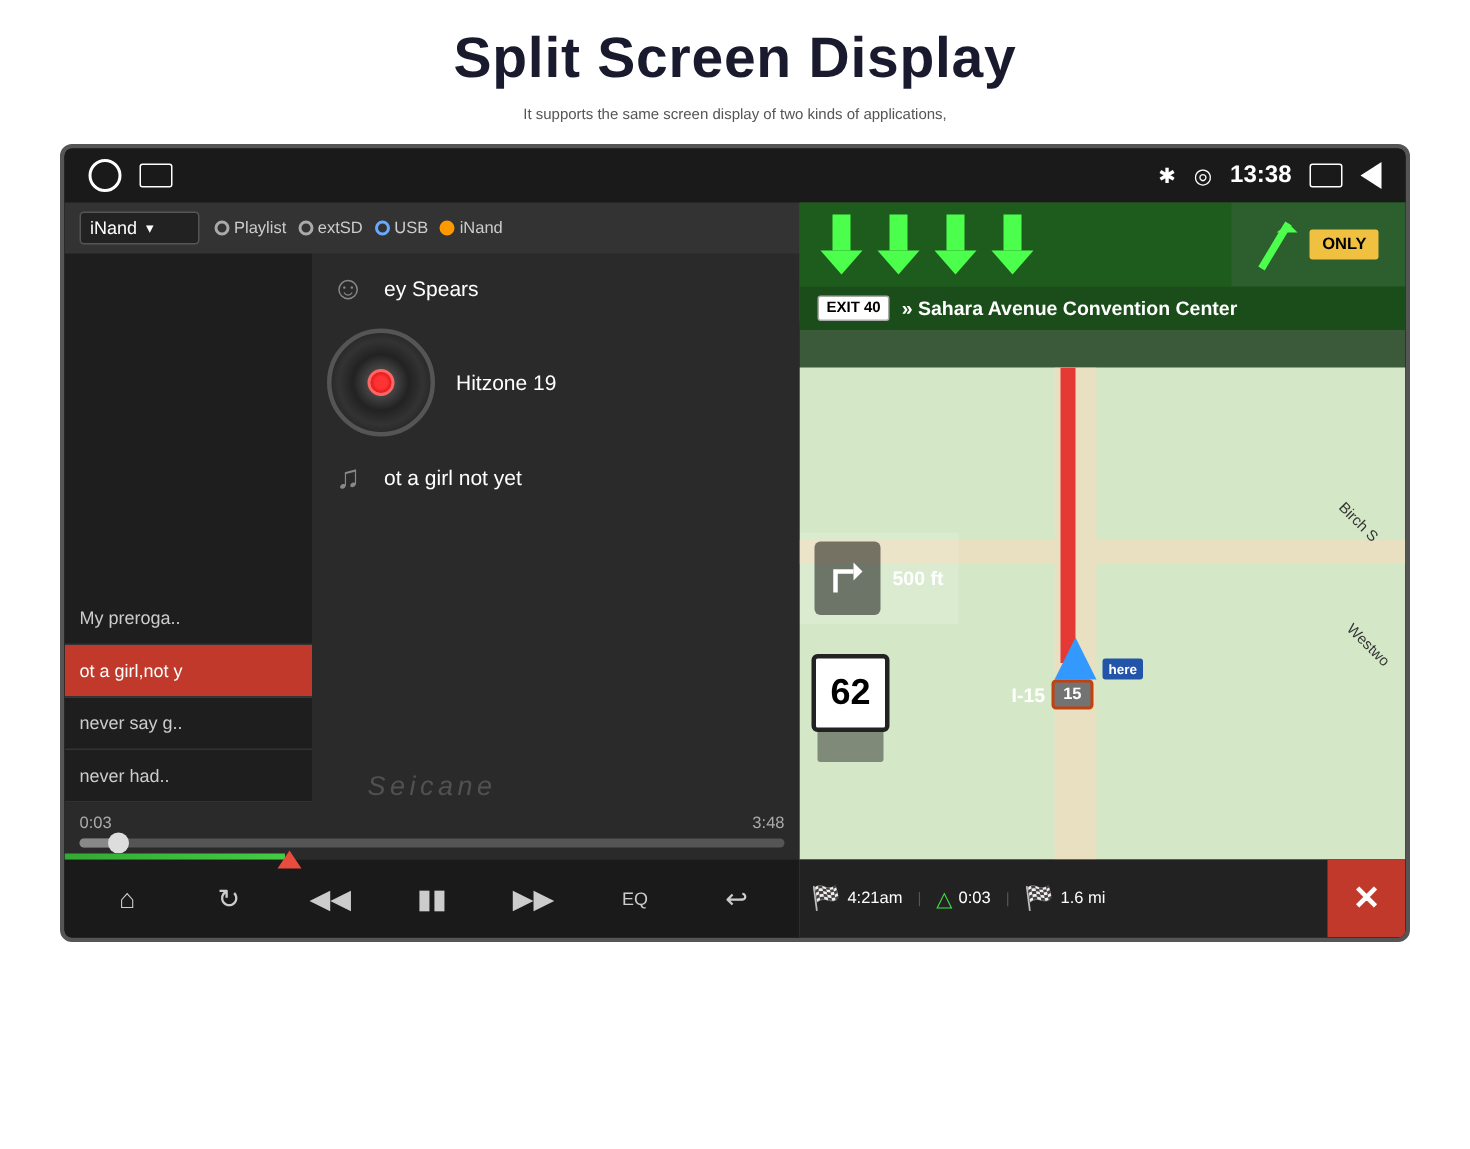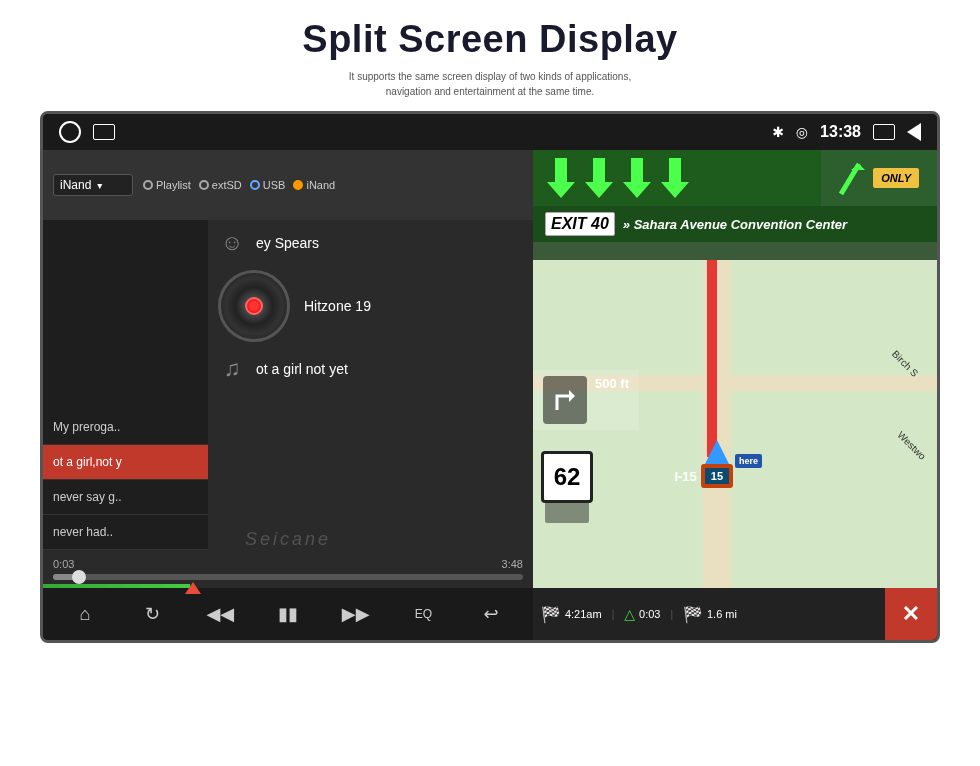--- a/index.html
+++ b/index.html
@@ -105,21 +105,21 @@
       display: flex;
       flex-direction: column;
       position: relative;
     }
 
     
     .source-selector {
       display: flex;
       align-items: center;
       background: #333;
-      padding: 24px 10px;
+      padding: 6px 10px;
       gap: 10px;
       font-size: 11px;
       color: #ccc;
     }
     .source-dropdown {
       background: #222;
       border: 1px solid #555;
       color: #fff;
       padding: 3px 6px;
       border-radius: 3px;
@@ -344,21 +344,20 @@
     
     .highway-signs {
       position: absolute;
       top: 0;
       left: 0;
       right: 0;
       height: 80px;
       background: #2d6a2d;
       display: flex;
       flex-direction: column;
-      font-style: italic;
     }
     .highway-top {
       display: flex;
       height: 60px;
       background: #1e5c1e;
     }
     .highway-arrows {
       display: flex;
       gap: 6px;
       padding: 8px 12px;
@@ -398,21 +397,21 @@
       background: #1a4d1a;
       padding: 6px 12px;
       display: flex;
       align-items: center;
       gap: 8px;
     }
     .exit-box {
       background: #fff;
       color: #000;
       font-weight: bold;
-      font-size: 16px;
+      font-size: 10px;
       padding: 2px 5px;
       border-radius: 2px;
       border: 1px solid #aaa;
     }
     .exit-text {
       color: #fff;
       font-size: 13px;
       font-weight: bold;
     }
 
@@ -473,21 +472,21 @@
 
     
     .turn-panel {
       position: absolute;
       top: 110px;
       left: 0;
       background: rgba(255,255,255,0.15);
       padding: 6px 10px;
       display: flex;
       gap: 8px;
-      align-items: flex-start;
+      align-items: center;
     }
     .turn-icon-box {
       background: rgba(0,0,0,0.5);
       padding: 4px;
       border-radius: 4px;
     }
 
     
     .speed-badge {
       position: absolute;
@@ -514,27 +513,27 @@
       display: flex;
       align-items: center;
       gap: 4px;
     }
     .i15-label {
       color: #fff;
       font-size: 13px;
       font-weight: bold;
     }
     .interstate-badge {
-      background: #0c4a6e;
+      background: #737373;
       color: #fff;
       font-size: 11px;
       font-weight: bold;
       padding: 2px 6px;
       border-radius: 3px;
-      border: 4px solid #c2410c;
+      border: 2px solid #c2410c;
     }
 
     
     .here-logo {
       position: absolute;
       bottom: 120px;
       left: 50%;
       background: #2255aa;
       color: #fff;
       font-size: 9px;
@@ -608,21 +607,20 @@
       height: 36px;
     }
   </style>
 </head>
 <body>
 
 <div class="header">
   <h1>Split Screen Display</h1>
   <p>
     <span>It supports the same screen display of two kinds of applications,</span><br>
-    <span>navigation and entertainment at the same time.</span>
   </p>
 </div>
 
 <div class="device-frame">
 
   <div class="status-bar">
     <div class="status-left">
       <div class="circle-icon"></div>
       <div class="img-icon"></div>
     </div>

